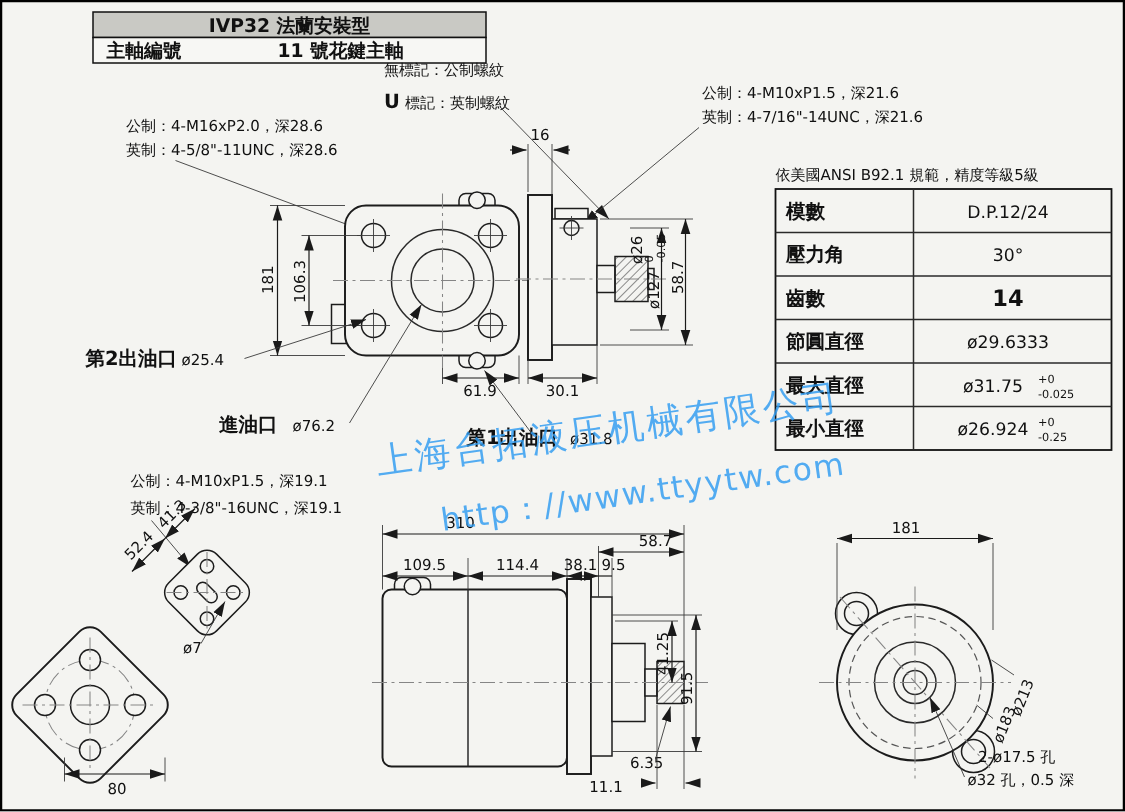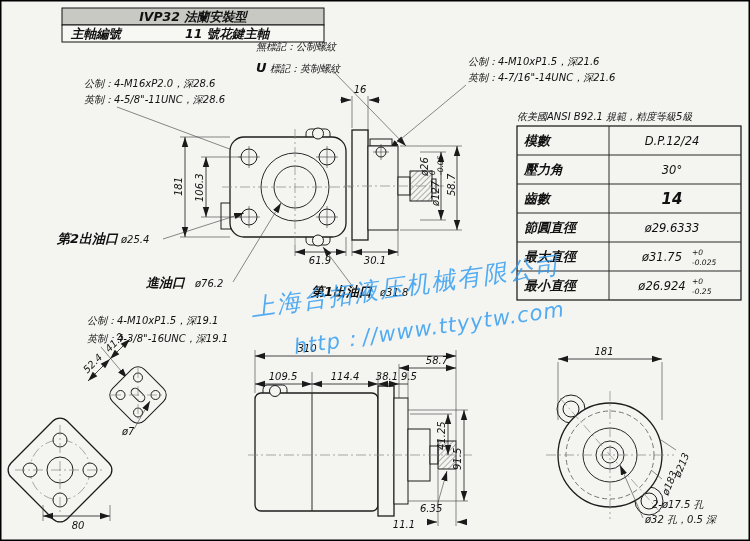--- a/index.html
+++ b/index.html
@@ -1,17 +1,17 @@
 <!DOCTYPE html>
 <html><head>
 <meta charset="utf-8">
 <style>
   html,body{margin:0;padding:0;background:#9a9a9a;}
   .stage{position:relative;width:750px;height:541px;background:#f4f4f1;overflow:hidden;
-         font-family:"DejaVu Sans",sans-serif;font-style:italic;}
+         font-family:"DejaVu Sans",sans-serif;}
   svg{position:absolute;left:0;top:0;}
   svg text{font-family:"DejaVu Sans",sans-serif;fill:#111;}
   .o {fill:#f4f4f1;stroke:#1c1c1c;stroke-width:1.3;}
   .o2{fill:#f4f4f1;stroke:#1c1c1c;stroke-width:1;}
   .t {fill:none;stroke:#2a2a2a;stroke-width:1;}
   .x {stroke:#3a3a3a;stroke-width:.6;fill:none;}
   .dm{stroke:#1a1a1a;stroke-width:.8;fill:none;}
   .cl{stroke:#858585;stroke-width:.7;stroke-dasharray:10 3 2 3;fill:none;}
   .dash{stroke:#555;stroke-width:.8;stroke-dasharray:5 3;fill:none;}
   .hole{fill:#f4f4f1;stroke:#1c1c1c;stroke-width:1;}

